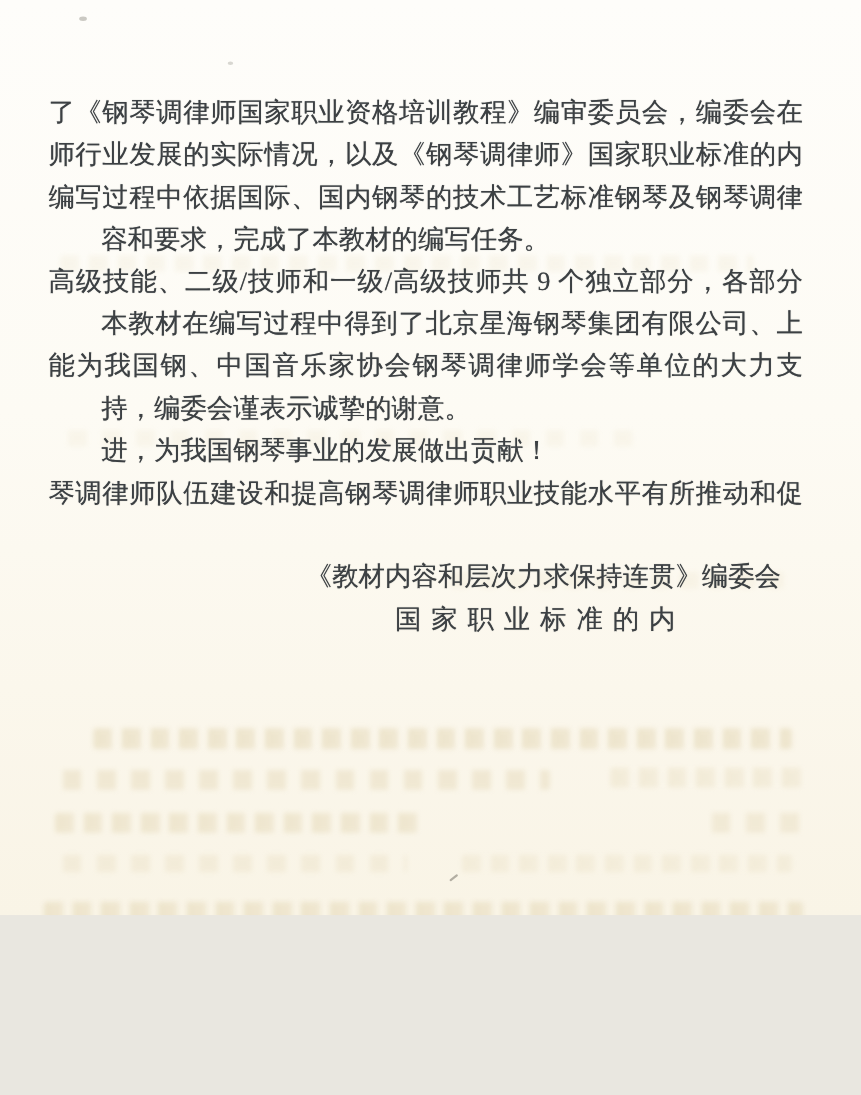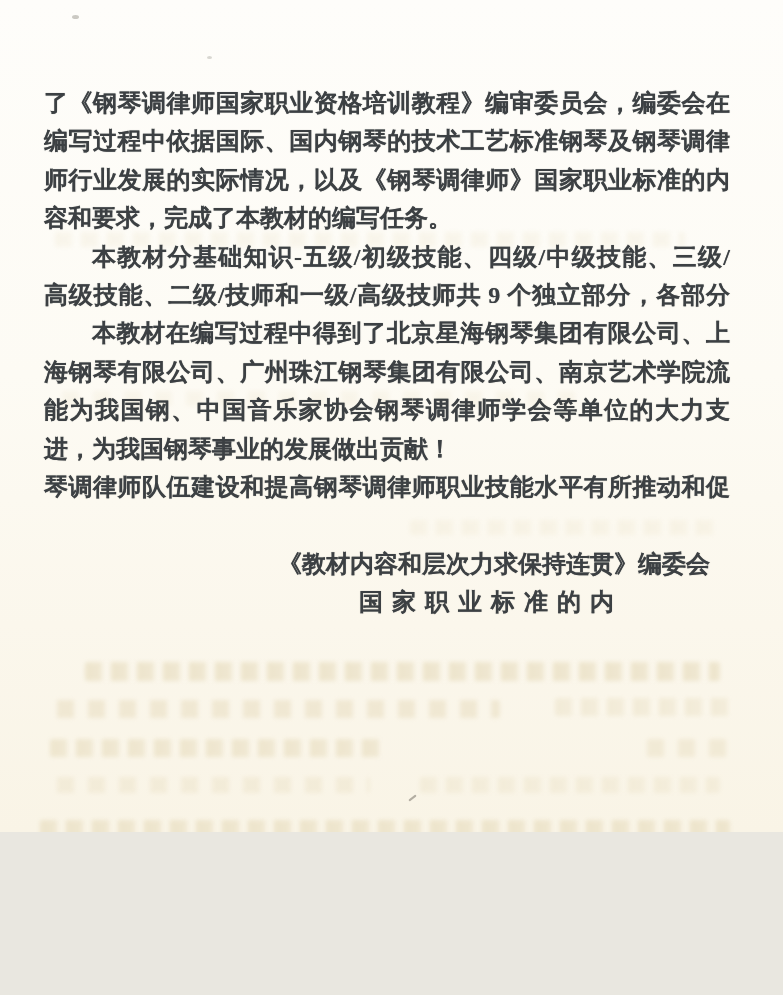--- a/index.html
+++ b/index.html
@@ -3,21 +3,20 @@
 <meta charset="utf-8">
 <style>
   html, body { margin: 0; padding: 0; background: #e9e7e0; }
   .page {
     position: relative;
     width: 783px;
     height: 832px;
     margin: 0 auto;
     overflow: hidden;
     background: linear-gradient(180deg, #fefdfa 0%, #fdfbf4 45%, #fbf7ec 75%, #f9f4e6 100%);
-    font-weight: bold;
   }
   .text-block {
     position: absolute;
     left: 44px;
     top: 84px;
     width: 686px;
     font-family: "Liberation Serif", "DejaVu Serif", serif;
     font-size: 24px;
     color: #3c4043;
     text-shadow: 0 0 0.7px rgba(60, 64, 67, 0.75);
@@ -25,21 +24,21 @@
   }
   .ln {
     height: 38.4px;
     line-height: 38.4px;
     white-space: nowrap;
     text-align: justify;
     text-align-last: justify;
     text-justify: inter-character;
     overflow: visible;
   }
-  .ln.end { text-align-last: left; }
+  .ln.end { text-align-last: left; margin-left: 48px; }
   .ln.ind { text-indent: 48px; }
   .ln.spacer { height: 38.4px; }
   .ln.sig {
     text-align-last: right;
     padding-right: 20px;
   }
   .ln.date {
     text-align-last: right;
     padding-right: 107px;
     letter-spacing: 9px;
@@ -101,34 +100,33 @@
   <div class="ghost g9"></div>
 
   <div class="speck s1"></div>
   <div class="speck s2"></div>
   <div class="speck s3"></div>
 
   <div class="text-block">
 
     <div class="para">
       <div class="ln">了《钢琴调律师国家职业资格培训教程》编审委员会，编委会在</div>
+      <div class="ln">师行业发展的实际情况，以及《钢琴调律师》国家职业标准的内</div>
       <div class="ln">编写过程中依据国际、国内钢琴的技术工艺标准钢琴及钢琴调律</div>
-      <div class="ln">师行业发展的实际情况，以及《钢琴调律师》国家职业标准的内</div>
       <div class="ln end">容和要求，完成了本教材的编写任务。</div>
     </div>
 
     <div class="para">
-      <div class="ln ind">本教材分基础知识-五级/初级技能、四级/中级技能、三级/</div>
       <div class="ln">高级技能、二级/技师和一级/高级技师共 9 个独立部分，各部分</div>
     </div>
 
     <div class="para">
       <div class="ln ind">本教材在编写过程中得到了北京星海钢琴集团有限公司、上</div>
-      <div class="ln">海钢琴有限公司、广州珠江钢琴集团有限公司、南京艺术学院流</div>
       <div class="ln">能为我国钢、中国音乐家协会钢琴调律师学会等单位的大力支</div>
+      <div class="ln end">持，编委会谨表示诚挚的谢意。</div>
     </div>
 
     <div class="para">
       <div class="ln end">进，为我国钢琴事业的发展做出贡献！</div>
       <div class="ln">琴调律师队伍建设和提高钢琴调律师职业技能水平有所推动和促</div>
     </div>
 
     <div class="ln spacer"></div>
 
     <div class="ln end sig">《教材内容和层次力求保持连贯》编委会</div>

